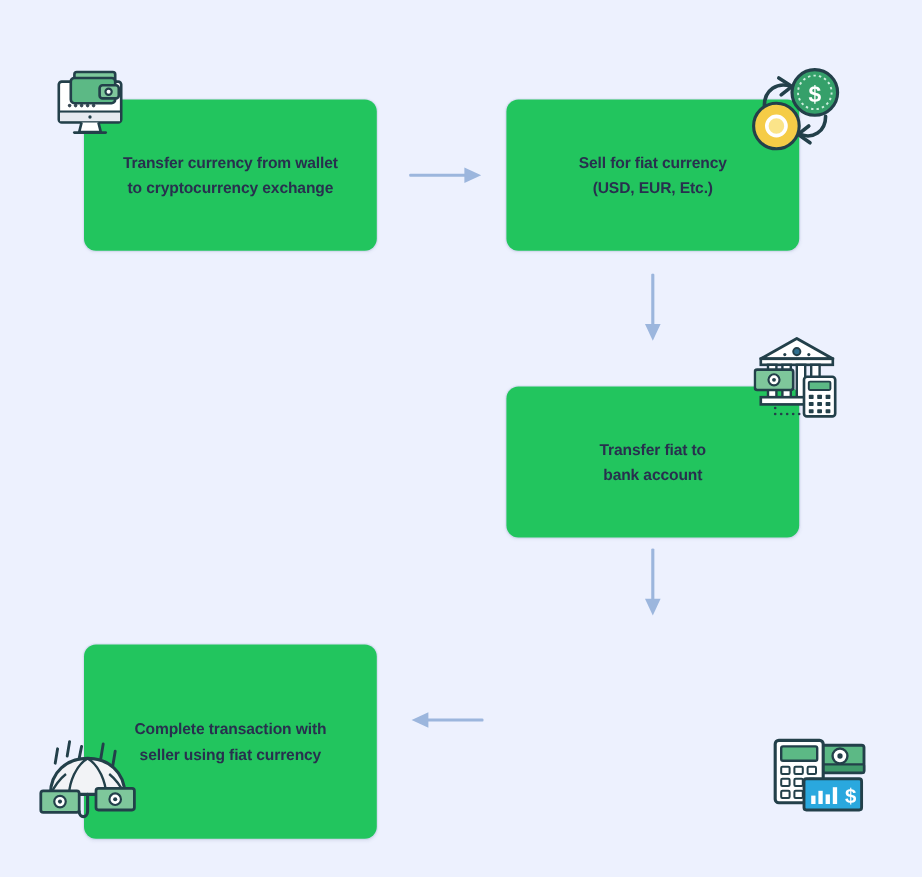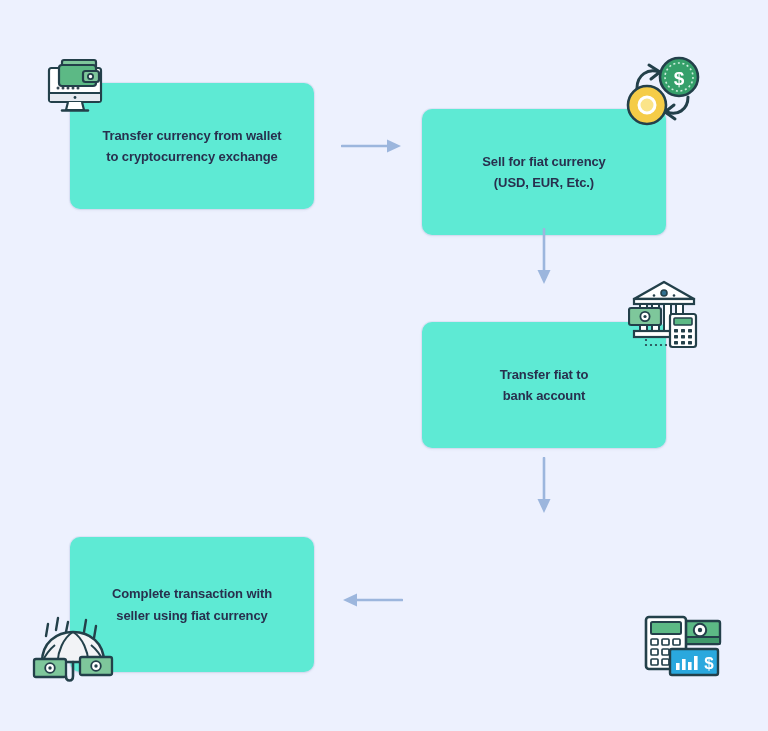--- a/index.html
+++ b/index.html
@@ -14,21 +14,21 @@
     overflow: hidden;
   }
   #canvas {
     position: relative;
     width: 768px;
     height: 731px;
     background: #edf1fe;
   }
   .node-box {
     position: absolute;
-    background: #5eead4;
+    background: #22c55e;
     border-radius: 10px;
     box-shadow: 0 1px 3px rgba(60, 70, 120, 0.10),
                 0 0 0 1px rgba(214, 221, 242, 0.55);
     display: flex;
     align-items: center;
     justify-content: center;
     box-sizing: border-box;
   }
   .node-label {
     color: #28304e;
@@ -84,21 +84,21 @@
     </svg>
   </div>
 
   <div class="arrow" style="left:341px; top:136px; width:62px; height:20px;">
     <svg width="62" height="20" viewBox="0 0 62 20" xmlns="http://www.w3.org/2000/svg">
       <line x1="1" y1="10" x2="48" y2="10" stroke="#9cb6dd" stroke-width="2.6" stroke-linecap="round"></line>
       <path d="M46 3.5 L60 10 L46 16.5 Z" fill="#9cb6dd"></path>
     </svg>
   </div>
 
-  <div class="node-box" style="left:422px; top:83px; width:244px; height:126px;margin-top:26px;">
+  <div class="node-box" style="left:422px; top:83px; width:244px; height:126px;">
     <div class="node-label">Sell for fiat currency
 (USD, EUR, Etc.)</div>
   </div>
 
   <div class="deco-icon" style="left:622px; top:55px; width:82px; height:78px;">
     <svg width="82" height="78" viewBox="0 0 82 78" xmlns="http://www.w3.org/2000/svg">
 
       <path d="M15 33 C15 20, 26 13, 37 17" fill="none" stroke="#23404a" stroke-width="3" stroke-linecap="round"></path>
       <path d="M27 10 L38 17 L29 24" fill="none" stroke="#23404a" stroke-width="3" stroke-linecap="round" stroke-linejoin="round"></path>
 
@@ -212,21 +212,21 @@
     </svg>
   </div>
 
   <div class="arrow" style="left:341px; top:590px; width:62px; height:20px;">
     <svg width="62" height="20" viewBox="0 0 62 20" xmlns="http://www.w3.org/2000/svg">
       <line x1="14" y1="10" x2="61" y2="10" stroke="#9cb6dd" stroke-width="2.6" stroke-linecap="round"></line>
       <path d="M16 3.5 L2 10 L16 16.5 Z" fill="#9cb6dd"></path>
     </svg>
   </div>
 
-  <div class="node-box" style="left:70px; top:537px; width:244px; height:135px;">
+  <div class="node-box" style="left:70px; top:537px; width:244px; height:162px;">
     <div class="node-label">Complete transaction with
 seller using fiat currency</div>
   </div>
 
   <div class="deco-icon" style="left:28px; top:612px; width:92px; height:78px;">
     <svg width="92" height="78" viewBox="0 0 92 78" xmlns="http://www.w3.org/2000/svg">
 
       <g stroke="#23404a" stroke-width="2.4" stroke-linecap="round">
         <line x1="20" y1="12" x2="18" y2="24"></line>
         <line x1="30" y1="6" x2="28" y2="18"></line>

